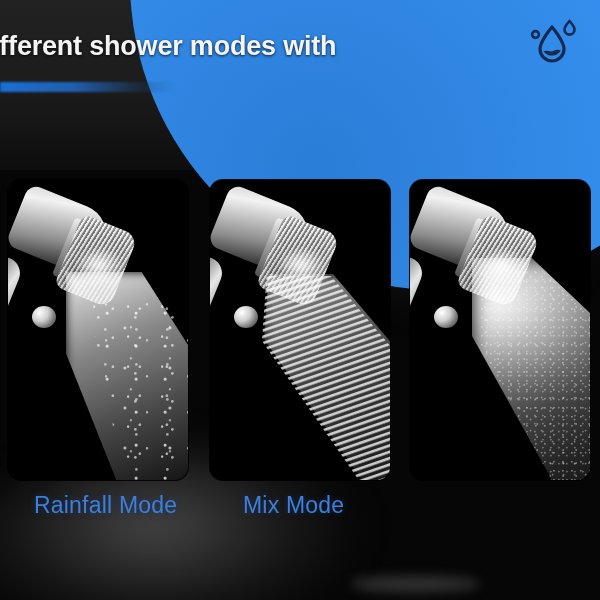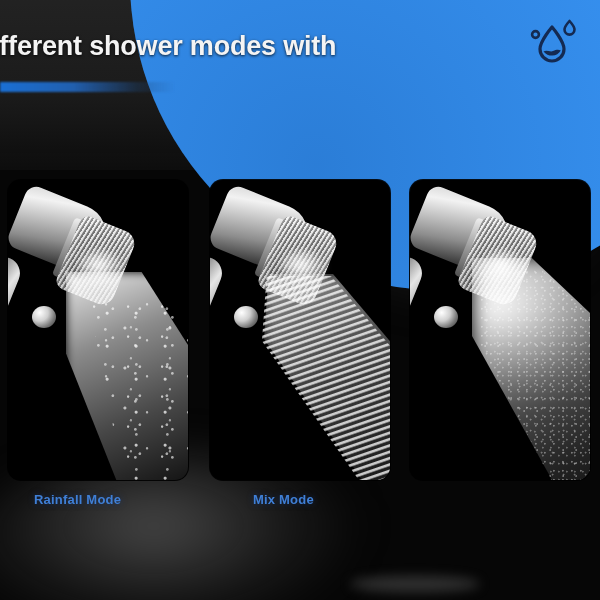--- a/index.html
+++ b/index.html
@@ -305,29 +305,29 @@
       radial-gradient(circle at 40% 85%, rgba(255,255,255,0.5) 0.6px, rgba(255,255,255,0) 1.3px);
     background-size: 9px 9px, 11px 11px, 8px 8px, 13px 13px;
     clip-path: polygon(0% 0%, 28% 0%, 100% 58%, 100% 100%, 42% 100%, 0% 30%);
     opacity: 0.7;
   }
 
   
   .mode-label {
     position: absolute;
     top: 492px;
-    font-size: 13px;
-    font-weight: bold;
+    font-size: 23px;
+    font-weight: normal;
     color: #3f7fd6;
     letter-spacing: 0.2px;
     text-shadow: 0 0 6px rgba(20,50,110,0.7);
     white-space: nowrap;
   }
   #label-1 { left: 34px; }
-  #label-2 { left: 253px; }
+  #label-2 { left: 243px; }
   #label-3 { left: 449px; }
 </style>
 </head>
 <body>
 
 <div id="stage">
 
   <div class="bg-base"></div>
   <div class="bg-person"></div>
   <div class="bg-shoulder"></div>

